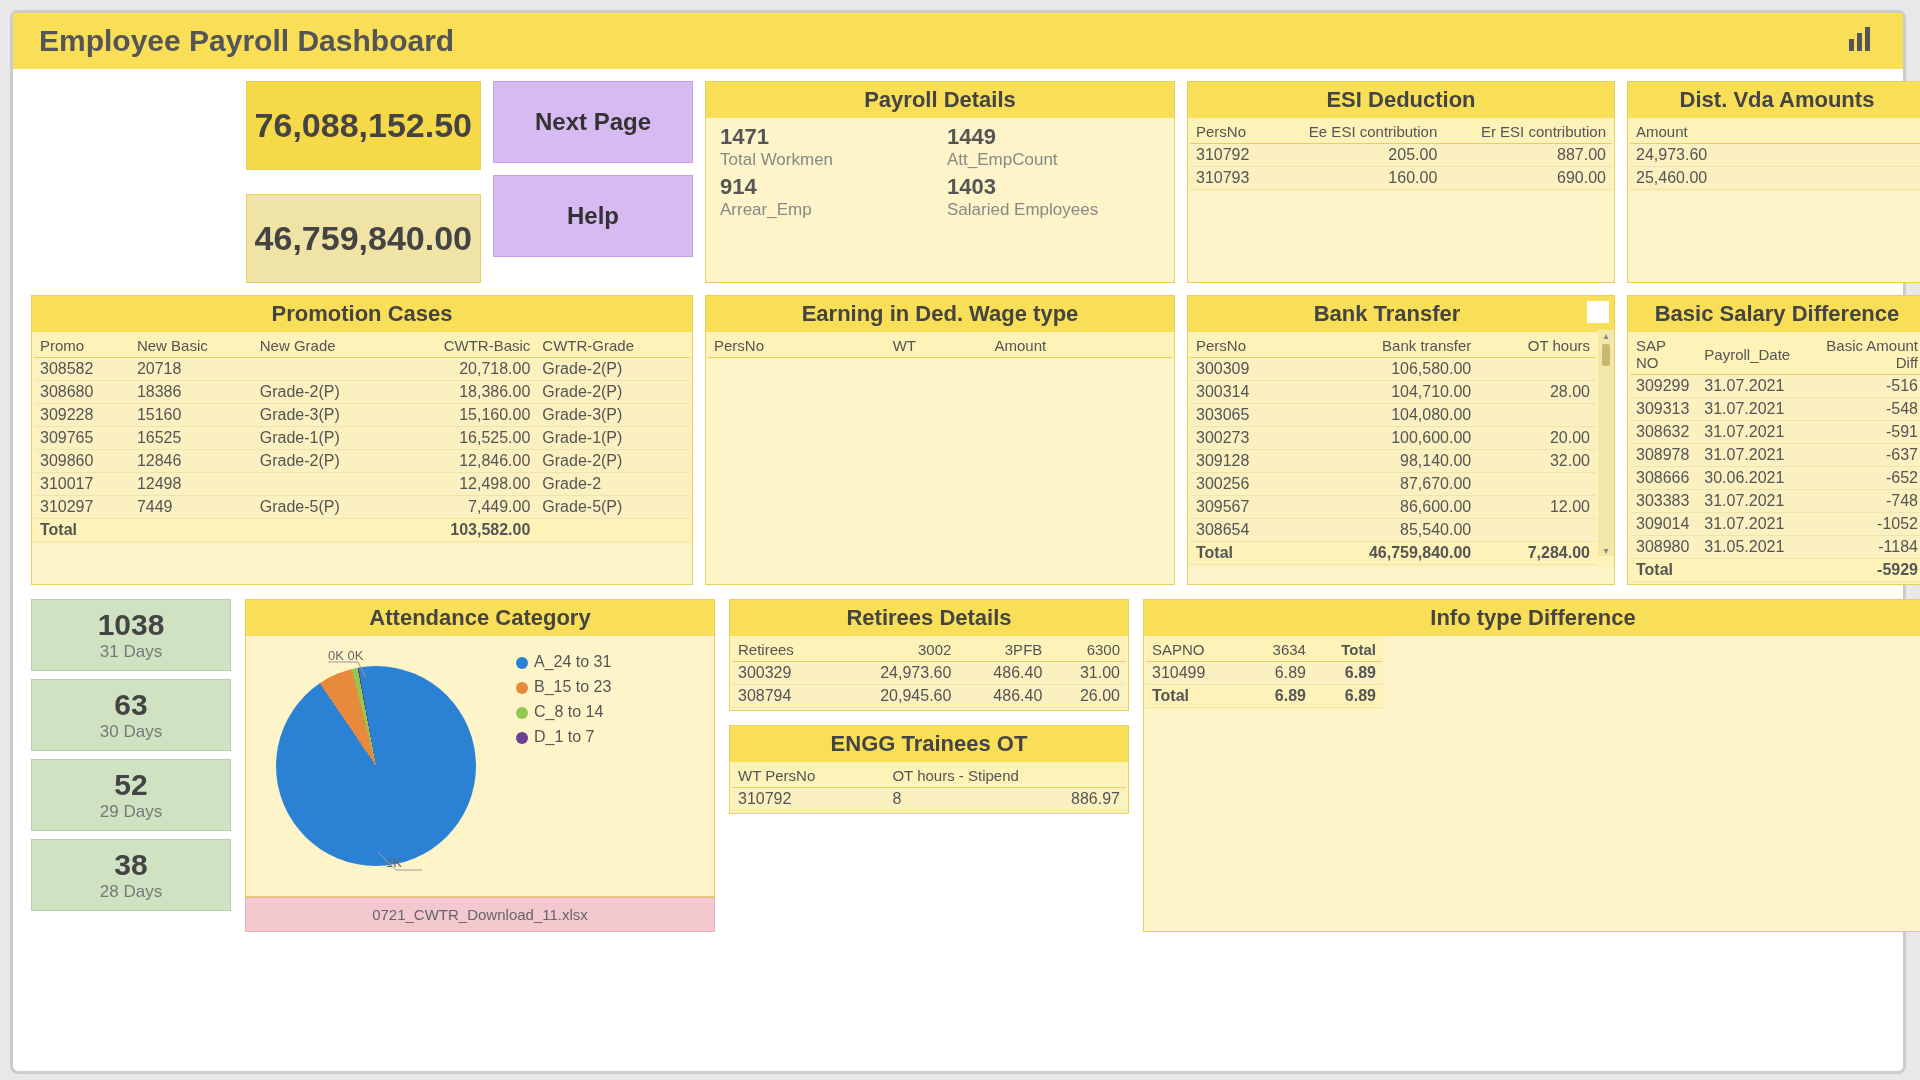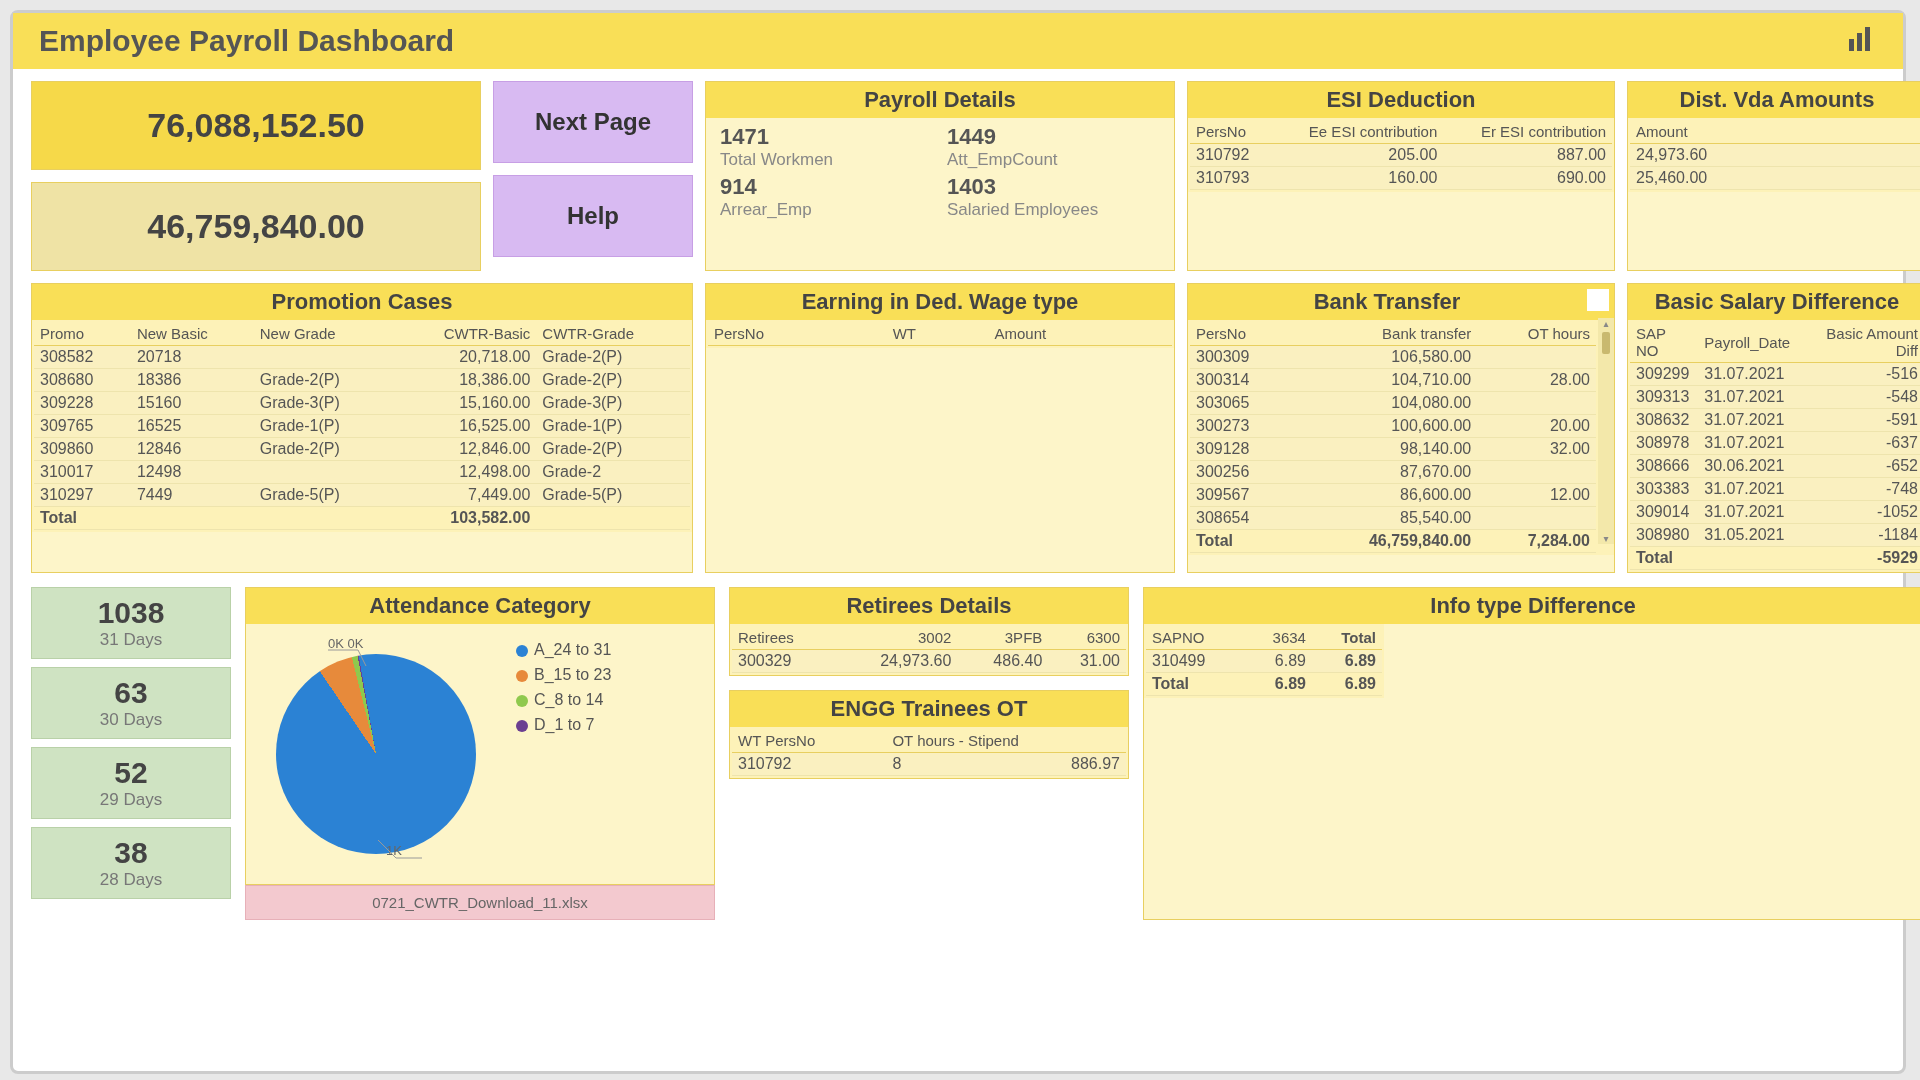--- a/index.html
+++ b/index.html
@@ -3,21 +3,21 @@
 <meta charset="utf-8">
 <style>
 * { box-sizing: border-box; margin: 0; padding: 0; }
 body { font-family: "Segoe UI", Arial, sans-serif; background: #e8e8e8; width: 1920px; height: 1080px; overflow: hidden; }
 .frame { background: #fff; margin: 10px; border: 3px solid #ccc; border-radius: 8px; width: 1896px; height: 1064px; position: relative; }
 .header-bar { background: #f9df57; padding: 10px 26px; display: flex; align-items: center; justify-content: space-between; }
 .header-title { font-size: 30px; color: #555; font-weight: 600; }
 .content { padding: 12px 18px; display: grid; grid-template-columns: 450px 200px 470px 428px 300px; gap: 12px; }
 .card { background: #fdf5c9; border: 1px solid #e8cf60; }
 .card-title { background: #f9df57; text-align: center; font-weight: 700; color: #444; padding: 5px; font-size: 22px; }
-.kpi-left { grid-column: 1; display: flex; flex-direction: column; gap: 12px; }
+.kpi-left { grid-column: 1; display: flex; flex-direction: column; gap: 24px; align-items: flex-end; }
 .kpi-box { background: #f6d949; text-align: center; font-size: 34px; font-weight: 600; color: #444; padding: 24px 8px; border: 1px solid #e8cf60; }
 .kpi-box.alt { background: #efe3a5; }
 .btn-col { grid-column: 2; display: flex; flex-direction: column; gap: 12px; }
 .nav-btn { background: #d8baf2; border: 1px solid #c79fe5; text-align: center; font-size: 24px; font-weight: 700; color: #333; padding: 26px 12px; cursor: pointer; }
 .payroll-details { grid-column: 3; }
 .pd-grid { display: grid; grid-template-columns: 1fr 1fr; padding: 6px 14px; gap: 4px 14px; }
 .pd-cell { }
 .pd-val { font-size: 22px; font-weight: 700; color: #555; }
 .pd-lbl { font-size: 17px; color: #888; }
 .esi { grid-column: 4; }
@@ -421,20 +421,26 @@
                     <th>Retirees</th>
                     <th class="num">3002</th>
                     <th class="num">3PFB</th>
                     <th class="num">6300</th>
                   </tr>
             <tr>
                     <td>300329</td>
                     <td class="num">24,973.60</td>
                     <td class="num">486.40</td>
                     <td class="num">31.00</td>
+                  </tr>
+            <tr>
+                    <td>308794</td>
+                    <td class="num">20,945.60</td>
+                    <td class="num">486.40</td>
+                    <td class="num">26.00</td>
                   </tr>
           </tbody>
               </table>
             </div>
         </div>
         <div class="card engg">
           <div class="card-title">ENGG Trainees OT</div>
           <div class="tbl-wrap">
               <table class="tbl">
             <tbody>

